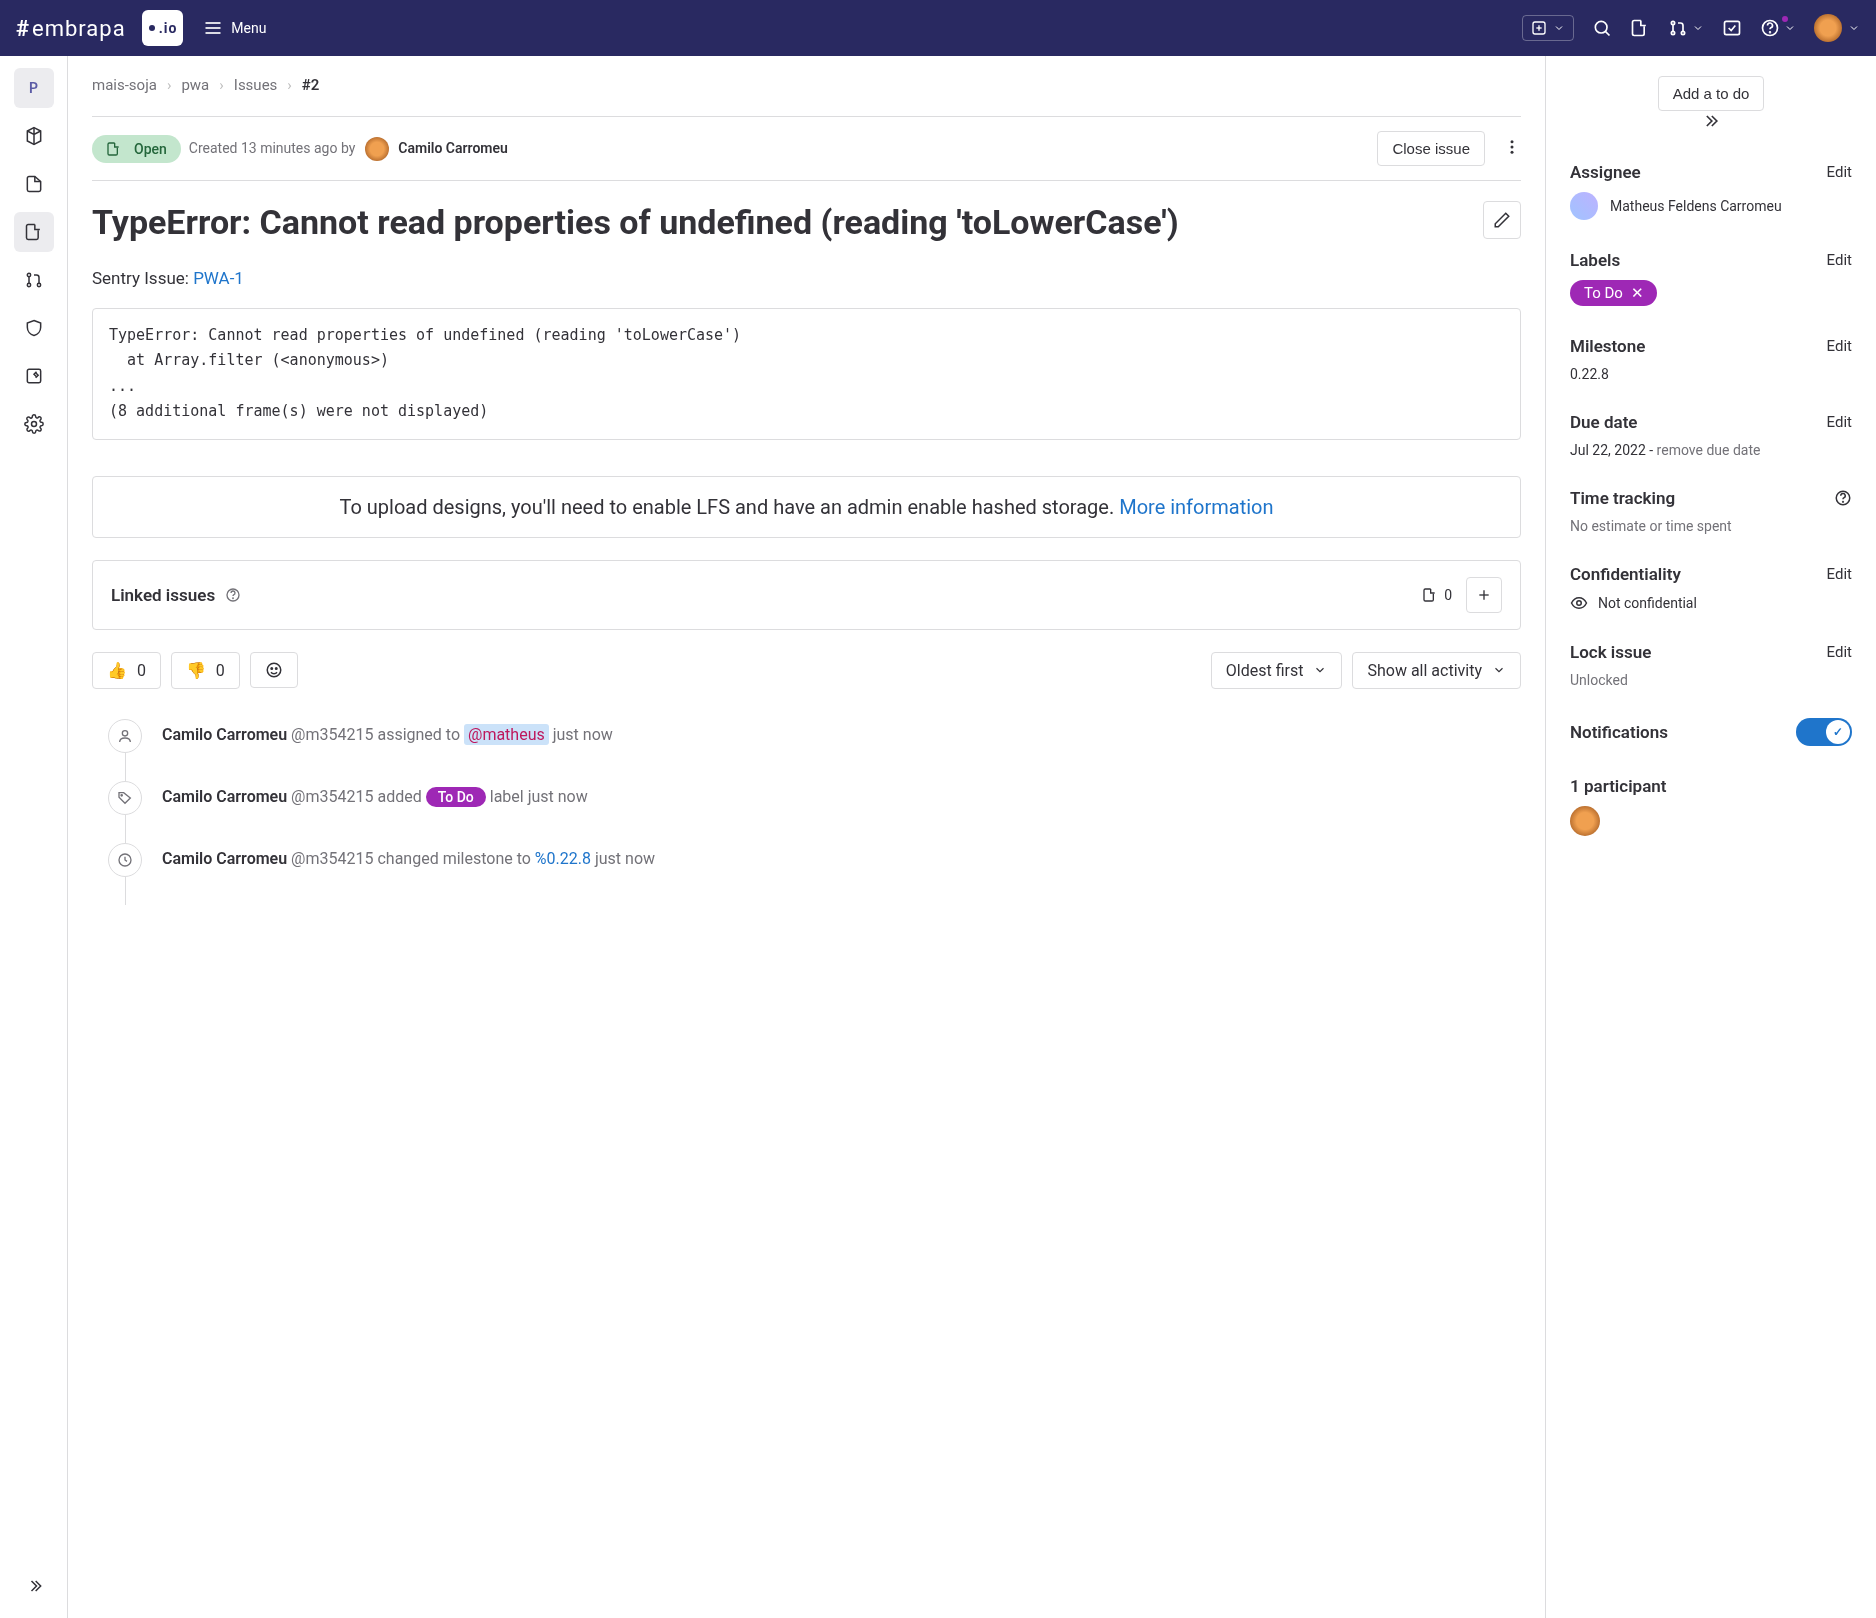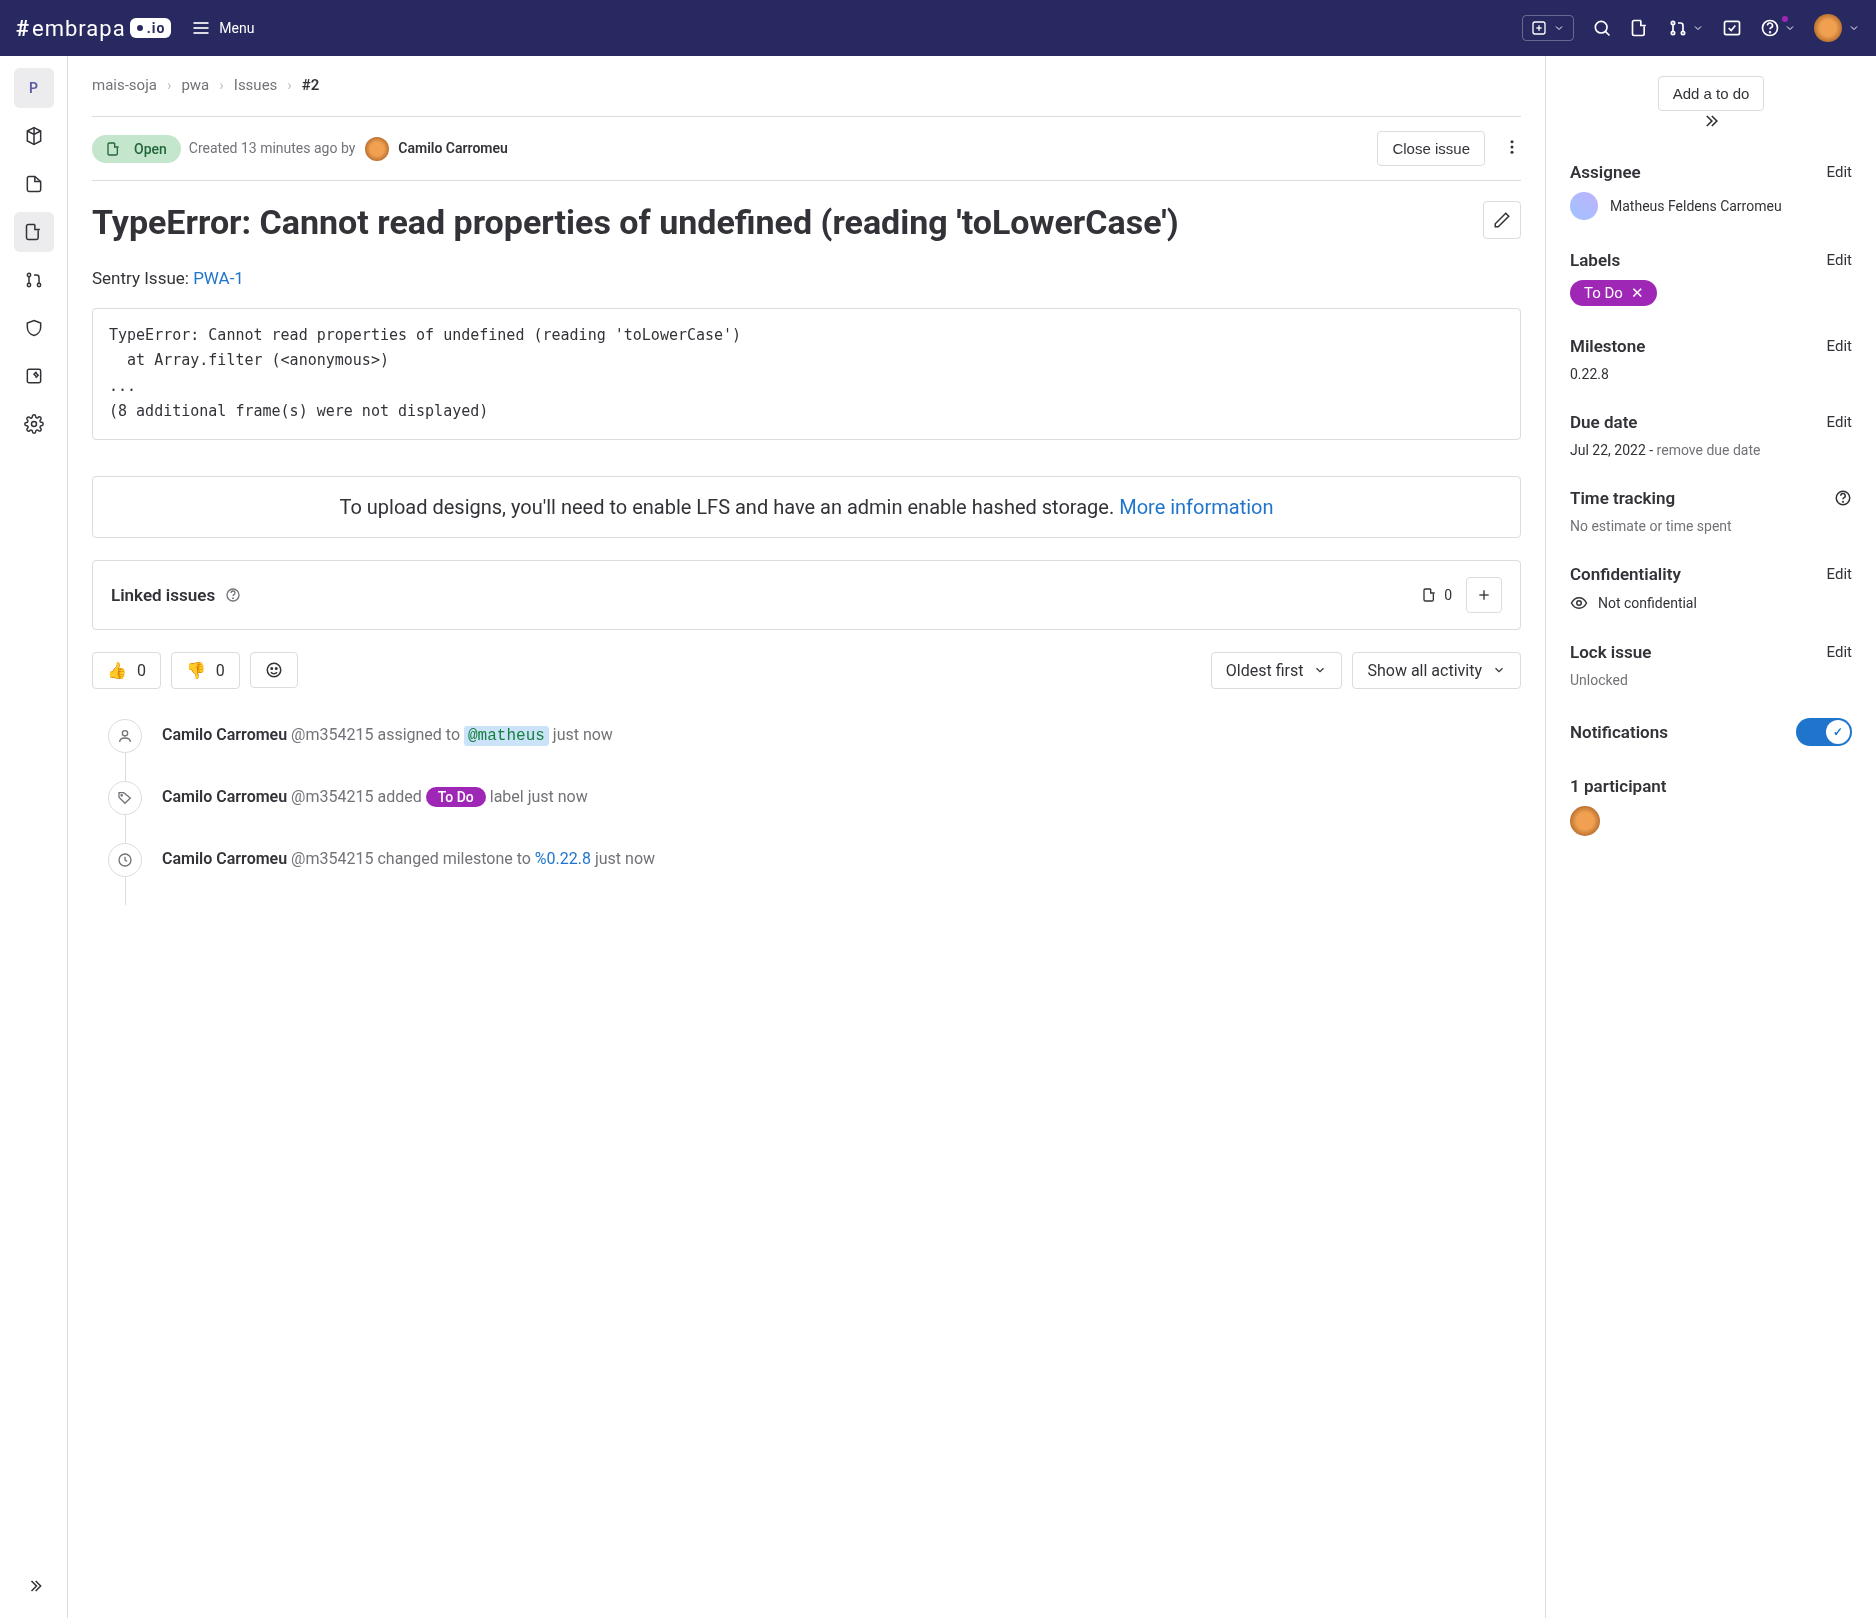--- a/index.html
+++ b/index.html
@@ -2,21 +2,21 @@
 <html><head>
 <meta charset="utf-8">
 <style>
 * { box-sizing: border-box; margin: 0; padding: 0; }
 body { font-family: -apple-system, BlinkMacSystemFont, "Segoe UI", Roboto, sans-serif; color: #333238; background: #fff; font-size: 14px; }
 
 
 .topbar { background: #292961; height: 56px; display: flex; align-items: center; padding: 0 16px; color: #fff; }
 .logo { display: flex; align-items: center; font-size: 22px; font-weight: 400; letter-spacing: 1px; }
 .logo-hash { font-weight: 700; margin-right: 2px; }
-.logo-io { background: #fff; color: #292961; border-radius: 6px; padding: 0 6px; margin-left: 4px; font-size: 14px; font-weight: 700; display: inline-flex; align-items: center; height: 20px; }
+.logo-io { background: #fff; color: #292961; border-radius: 6px; padding: 0 6px; margin-left: 16px; font-size: 14px; font-weight: 700; display: inline-flex; align-items: center; height: 36px; }
 .menu-btn { display: flex; align-items: center; margin-left: 20px; cursor: pointer; }
 .menu-btn svg { margin-right: 8px; }
 .topbar-right { margin-left: auto; display: flex; align-items: center; gap: 18px; }
 .tb-icon { display: flex; align-items: center; cursor: pointer; position: relative; }
 .tb-icon svg { stroke: #fff; }
 .avatar-top { width: 28px; height: 28px; border-radius: 50%; background: radial-gradient(circle, #f0a050 40%, #8b4513 100%); }
 .plus-group { display: flex; align-items: center; gap: 6px; border: 1px solid rgba(255,255,255,0.3); border-radius: 4px; padding: 4px 8px; }
 
 
 .layout { display: flex; height: calc(100vh - 56px); }
@@ -71,21 +71,21 @@
 .react-btn { border: 1px solid #dcdcde; border-radius: 4px; padding: 8px 14px; display: flex; align-items: center; gap: 10px; cursor: pointer; font-size: 16px; }
 .react-row .spacer { flex: 1; }
 .dropdown-btn { border: 1px solid #dcdcde; border-radius: 4px; padding: 8px 14px; display: flex; align-items: center; gap: 10px; cursor: pointer; font-size: 16px; }
 
 
 .timeline { margin-top: 30px; }
 .tl-item { display: flex; gap: 20px; margin-bottom: 28px; position: relative; }
 .tl-icon { width: 34px; height: 34px; border: 1px solid #dcdcde; border-radius: 50%; display: flex; align-items: center; justify-content: center; background: #fff; flex-shrink: 0; margin-left: 16px; }
 .tl-content { font-size: 16px; color: #737278; padding-top: 6px; }
 .tl-content .strong { font-weight: 600; color: #333238; }
-.mention { background: #cbe2f9; color: #15803d; padding: 1px 4px; border-radius: 3px; font-family: Liberation Mono, monospace; }
+.mention { background: #cbe2f9; color: #be185d; padding: 1px 4px; border-radius: 3px; }
 .label-pill { background: #9e28b5; color: #fff; border-radius: 999px; padding: 2px 12px; font-size: 14px; font-weight: 500; }
 .tl-line { position: absolute; left: 33px; top: 34px; bottom: -28px; width: 1px; background: #dcdcde; }
 
 
 .side-top { display: flex; align-items: center; justify-content: space-between; margin-bottom: 28px; flex-direction: column; }
 .collapse-icon { cursor: pointer; }
 .side-section { margin-bottom: 30px; }
 .side-head { display: flex; align-items: center; justify-content: space-between; margin-bottom: 10px; }
 .side-title { font-weight: 600; font-size: 17px; }
 .side-edit { color: #333238; cursor: pointer; font-size: 15px; }

